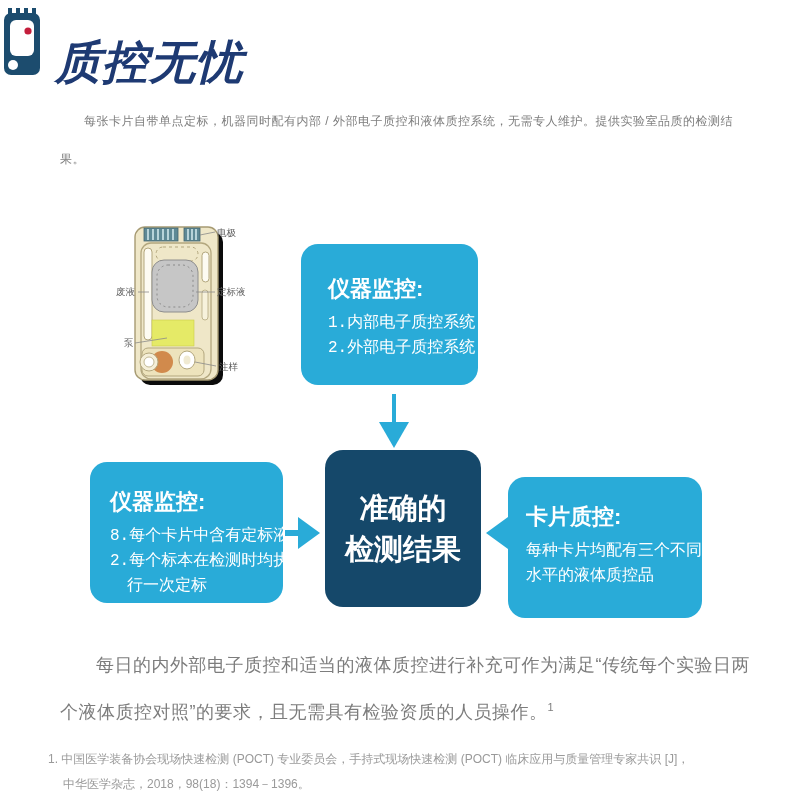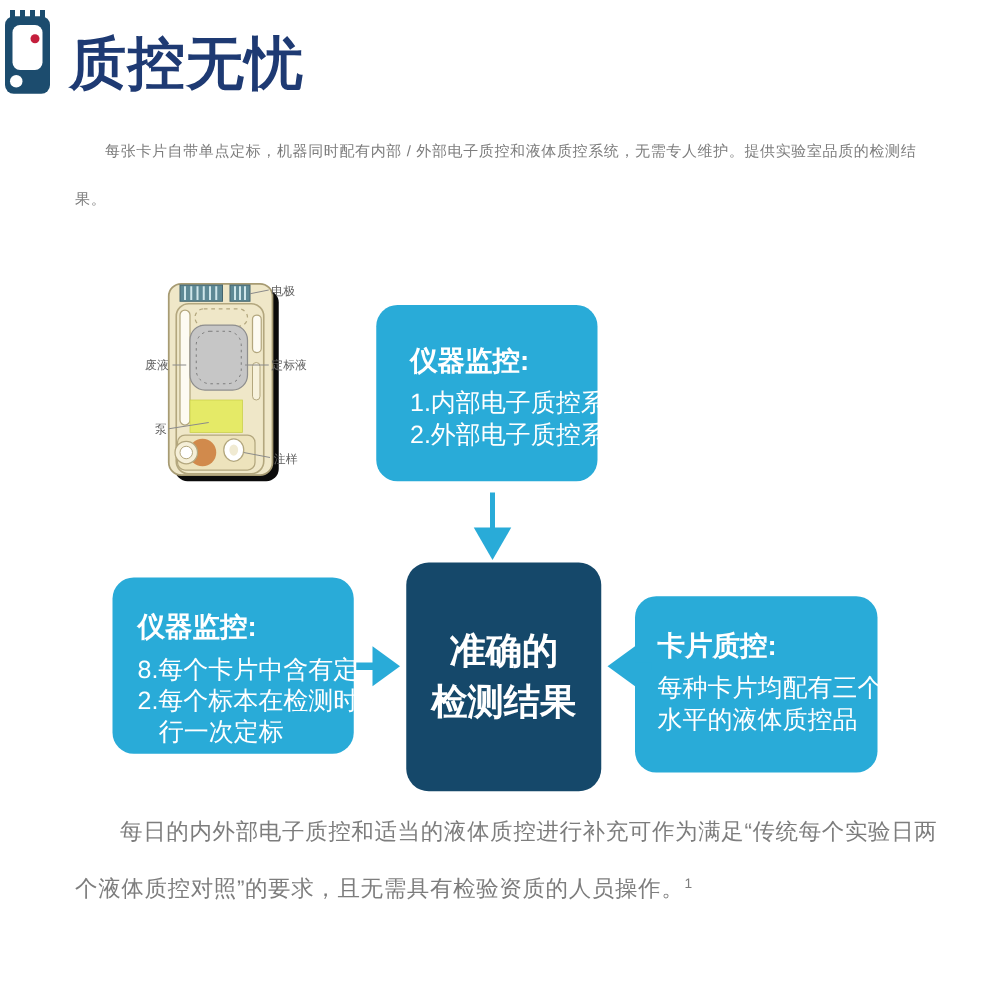--- a/index.html
+++ b/index.html
@@ -8,42 +8,42 @@
     --title:#1E3A73;
     --text:#7D7D7D;
     --footnote:#9A9A9A;
   }
   *{margin:0;padding:0;box-sizing:border-box;}
   html,body{width:800px;height:800px;background:#fff;font-family:"Liberation Sans","DejaVu Sans",sans-serif;}
   .page{position:relative;width:800px;height:800px;background:#fff;overflow:hidden;}
 
   
   .header-icon{position:absolute;left:2px;top:8px;width:40px;height:68px;}
-  .page-title{position:absolute;left:55px;top:20px;font-size:46px;font-weight:bold;color:var(--title);letter-spacing:1px;}
+  .page-title{position:absolute;left:55px;top:32px;font-size:46px;font-weight:bold;color:var(--title);letter-spacing:1px;font-style:italic;}
 
   
   .intro{position:absolute;left:60px;top:102px;width:695px;font-size:12px;line-height:38px;color:var(--text);text-indent:2em;letter-spacing:0.5px;}
   .summary{position:absolute;left:60px;top:644px;width:700px;font-size:18px;line-height:42px;color:var(--text);text-indent:2em;letter-spacing:0.5px;}
   .summary sup{font-size:11px;}
 
   
   .cartridge{position:absolute;left:112px;top:222px;width:145px;height:165px;}
   .cartridge text{font-size:9.5px;fill:#5F5F5F;}
 
   
   .flow-box{position:absolute;background:var(--cyan);color:#fff;border-radius:17px;}
   .box-title{font-weight:bold;font-size:22px;margin-bottom:7px;white-space:nowrap;}
-  .box-line{font-size:20px;line-height:25px;white-space:nowrap;}
+  .box-line{font-size:16px;line-height:25px;white-space:nowrap;font-family:Liberation Mono, monospace;}
   .box-line.indent{padding-left:17px;}
 
   .top-box{left:301px;top:244px;width:177px;height:141px;padding:30px 0 0 27px;}
   .left-box{left:90px;top:462px;width:193px;height:141px;padding:25px 0 0 20px;}
   .right-box{left:508px;top:477px;width:194px;height:141px;padding:25px 0 0 18px;}
 
-  .center-box{position:absolute;left:325px;top:450px;width:156px;height:183px;background:var(--navy);border-radius:18px;color:#fff;display:flex;flex-direction:column;align-items:center;justify-content:center;}
+  .center-box{position:absolute;left:325px;top:450px;width:156px;height:157px;background:var(--navy);border-radius:18px;color:#fff;display:flex;flex-direction:column;align-items:center;justify-content:center;}
   .center-line{font-size:29px;font-weight:bold;line-height:41px;text-align:center;white-space:nowrap;}
 
   
   .arrow-down{position:absolute;left:379px;top:394px;width:30px;height:54px;}
   .arrow-down .stem{position:absolute;left:13px;top:0;width:4px;height:29px;background:var(--cyan);}
   .arrow-down .head{position:absolute;left:0;top:28px;width:0;height:0;border-left:15px solid transparent;border-right:15px solid transparent;border-top:26px solid var(--cyan);}
 
   .arrow-right{position:absolute;left:285px;top:517px;width:35px;height:32px;}
   .arrow-right .stem{position:absolute;left:0;top:13px;width:14px;height:6px;background:var(--cyan);}
   .arrow-right .head{position:absolute;left:13px;top:0;width:0;height:0;border-top:16px solid transparent;border-bottom:16px solid transparent;border-left:22px solid var(--cyan);}
@@ -164,14 +164,18 @@
       <div class="head"></div>
   </div>
 
   <div class="center-box">
     <div class="center-line">准确的</div>
     <div class="center-line">检测结果</div>
   </div>
 
   <p class="summary"><span>每日的内外部电子质控和适当的液体质控进行补充可作为满足“传统每个实验日两个液体质控对照”的要求，且无需具有检验资质的人员操作。</span><sup>1</sup></p>
 
+  <div class="footnote">
+    <div class="footnote-line1">1. 中国医学装备协会现场快速检测 (POCT) 专业委员会，手持式现场快速检测 (POCT) 临床应用与质量管理专家共识 [J]，</div>
+    <div class="footnote-line2">中华医学杂志，2018，98(18)：1394－1396。</div>
+  </div>
 
 </div>
 
 </body></html>

